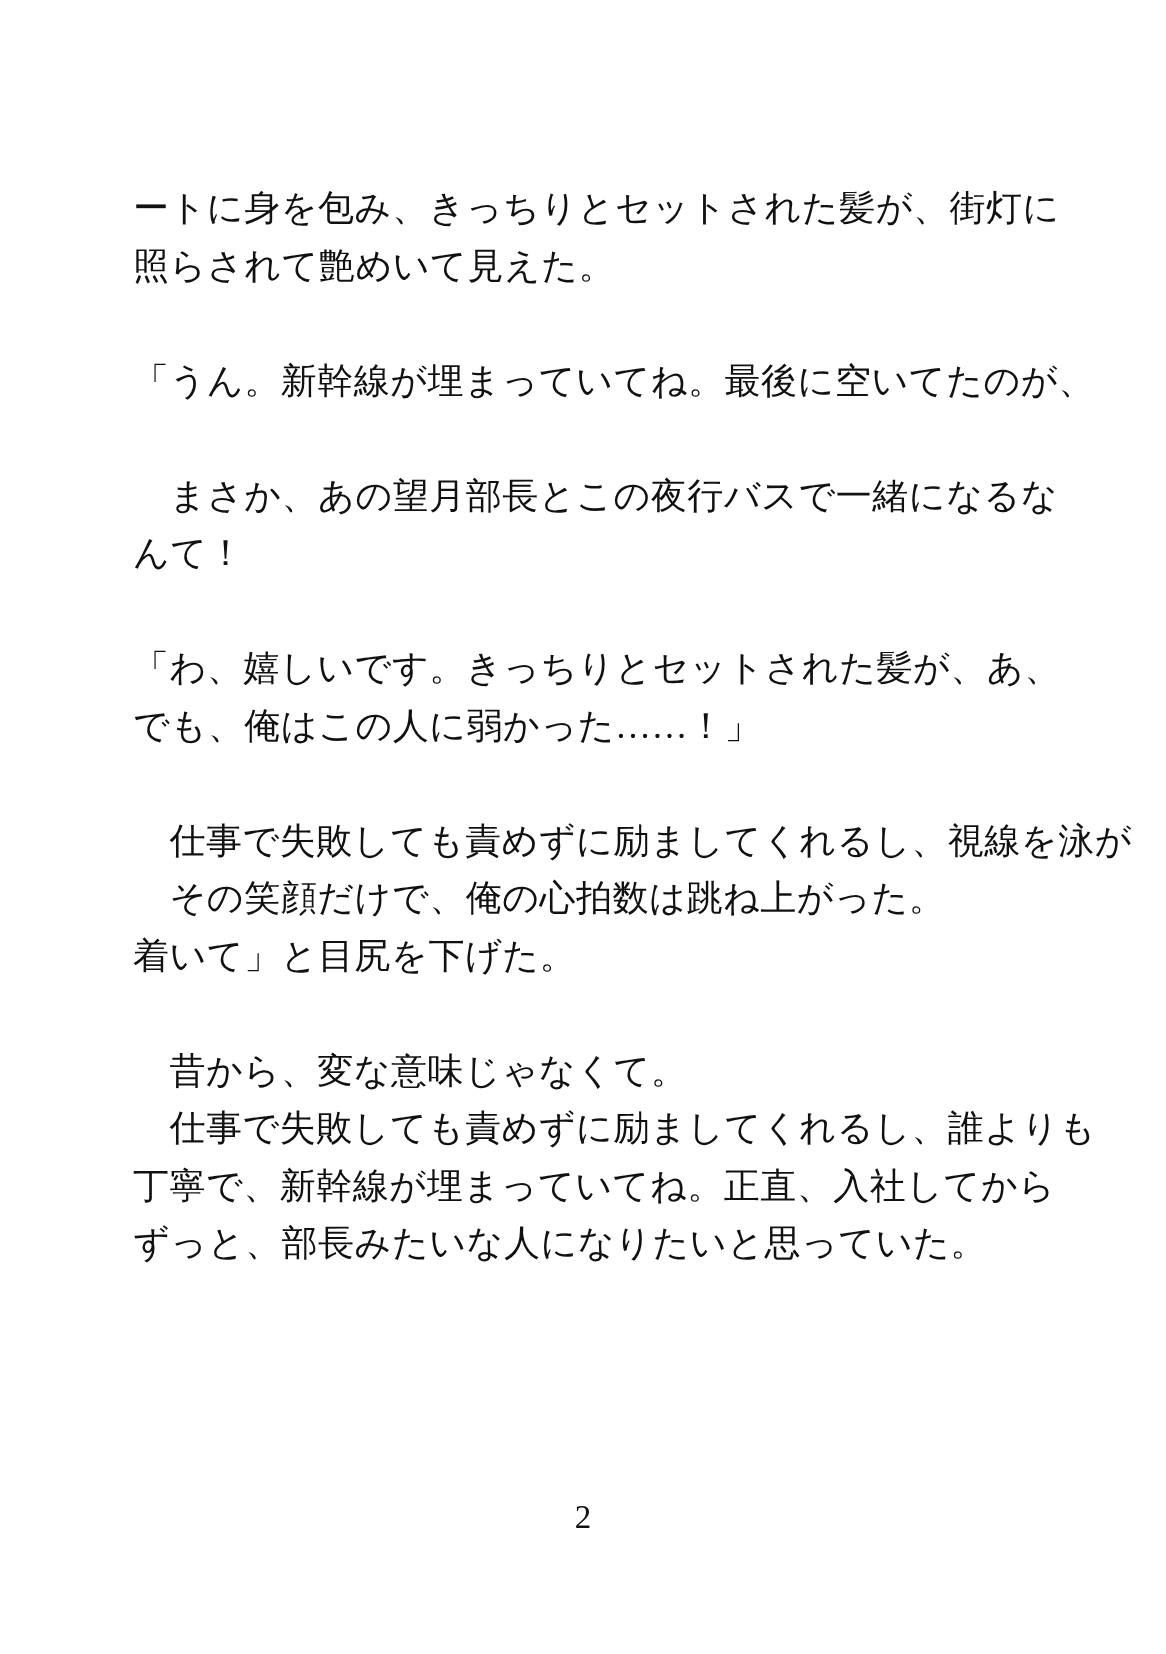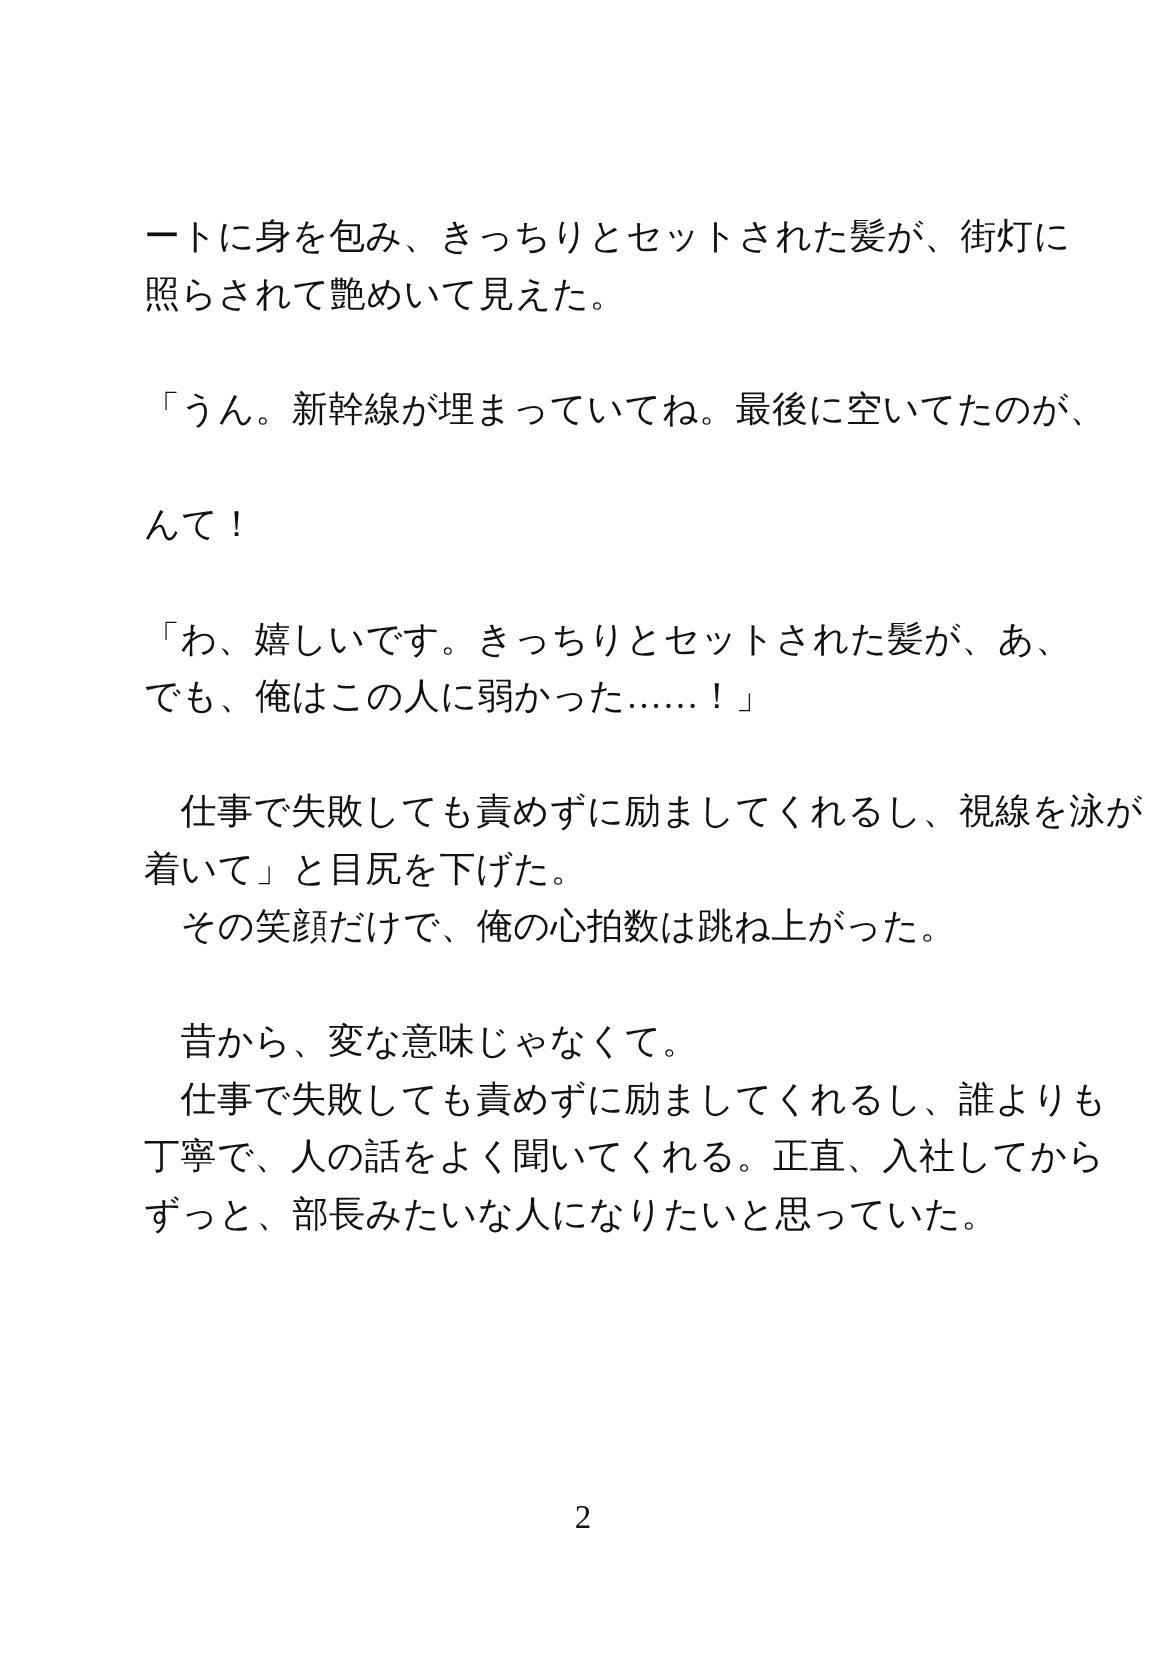--- a/index.html
+++ b/index.html
@@ -15,24 +15,23 @@
   .page {
     position: relative;
     width: 1166px;
     height: 1654px;
     background: #ffffff;
     color: #111111;
     font-family: "Liberation Serif", "DejaVu Serif", serif;
   }
   .text-block {
     position: absolute;
-    left: 144px;
+    left: 133px;
     top: 180px;
     width: 980px;
-    margin-top: 28px;
   }
   .line {
     height: 57.5px;
     line-height: 57.5px;
     font-size: 36px;
     letter-spacing: 0.5px;
     white-space: pre;
     font-kerning: none;
   }
   .page-number {
@@ -48,28 +47,29 @@
 </head>
 <body>
 
 <div class="page">
   <div class="text-block" id="text-block">
       <div class="line">ートに身を包み、きっちりとセットされた髪が、街灯に</div>
       <div class="line">照らされて艶めいて見えた。</div>
       <div class="line"></div>
       <div class="line">「うん。新幹線が埋まっていてね。最後に空いてたのが、</div>
       <div class="line"></div>
+      <div class="line">　まさか、あの望月部長とこの夜行バスで一緒になるな</div>
       <div class="line">んて！</div>
       <div class="line"></div>
       <div class="line">「わ、嬉しいです。きっちりとセットされた髪が、あ、</div>
       <div class="line">でも、俺はこの人に弱かった……！」</div>
       <div class="line"></div>
       <div class="line">　仕事で失敗しても責めずに励ましてくれるし、視線を泳が</div>
+      <div class="line">　その笑顔だけで、俺の心拍数は跳ね上がった。</div>
       <div class="line">着いて」と目尻を下げた。</div>
-      <div class="line">　その笑顔だけで、俺の心拍数は跳ね上がった。</div>
       <div class="line"></div>
       <div class="line">　昔から、変な意味じゃなくて。</div>
       <div class="line">　仕事で失敗しても責めずに励ましてくれるし、誰よりも</div>
-      <div class="line">丁寧で、人の話をよく聞いてくれる。正直、入社してから</div>
+      <div class="line">丁寧で、新幹線が埋まっていてね。正直、入社してから</div>
       <div class="line">ずっと、部長みたいな人になりたいと思っていた。</div>
     </div>
   <div class="page-number">2</div>
 </div>
 
 </body></html>

